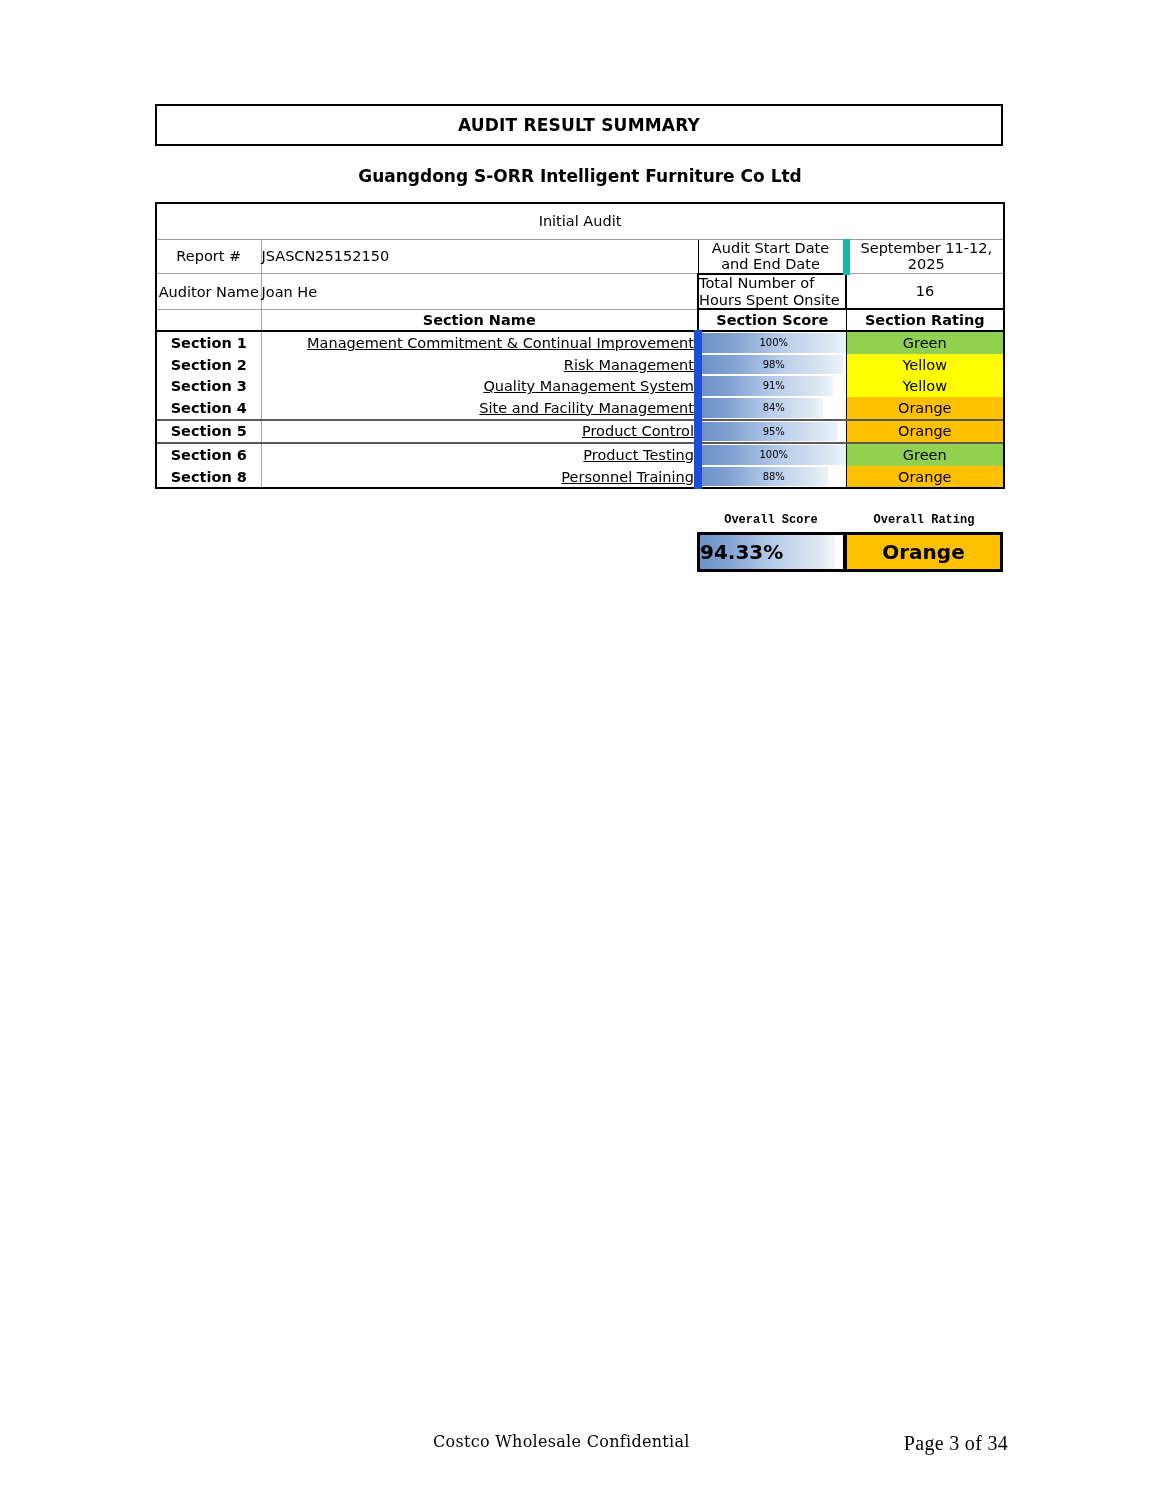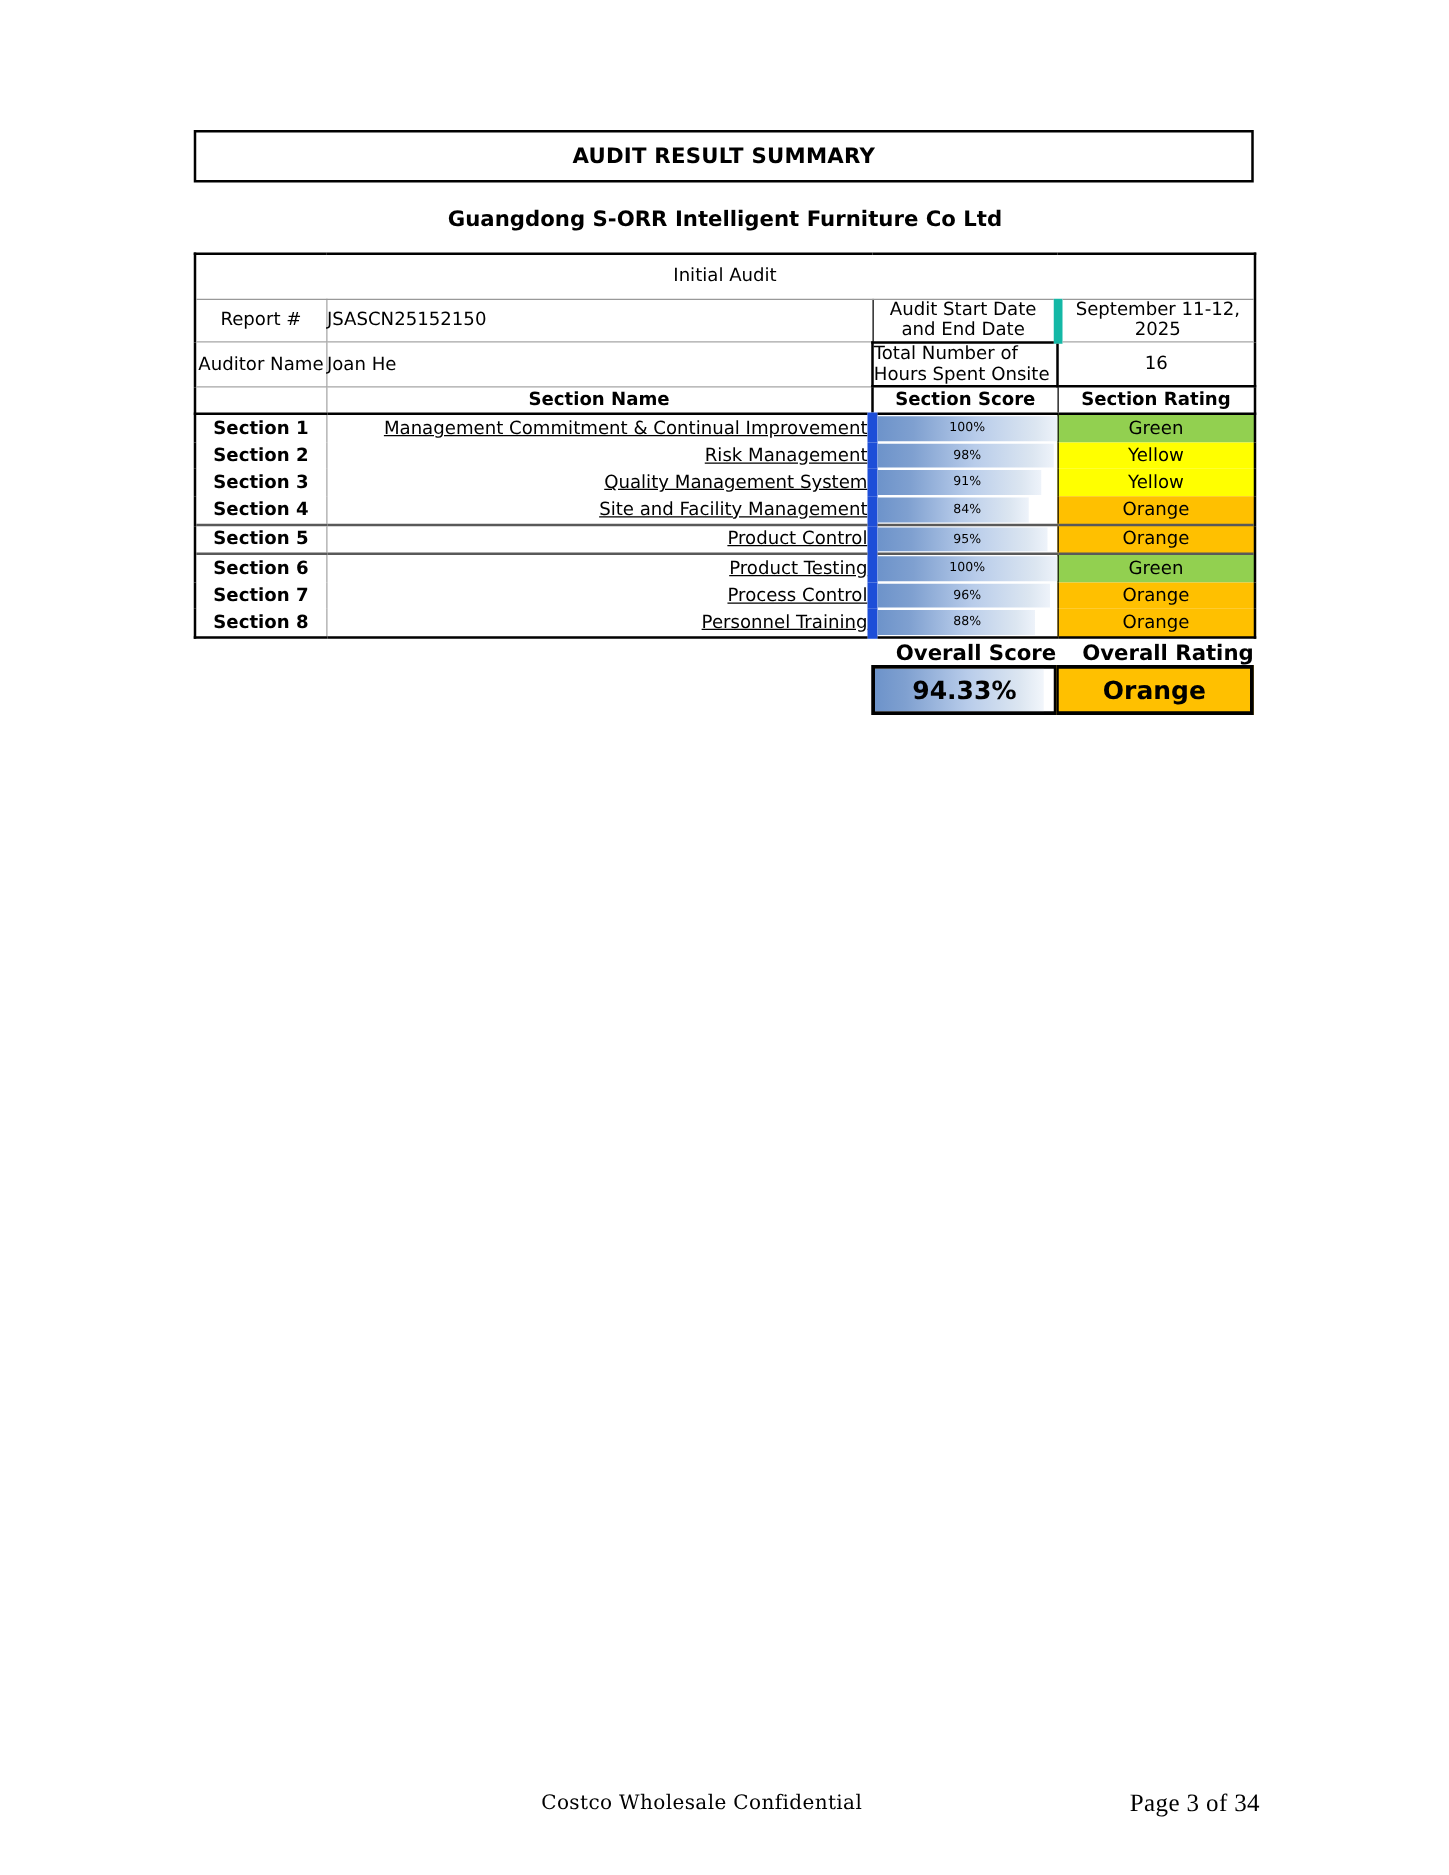--- a/index.html
+++ b/index.html
@@ -190,23 +190,24 @@
   }
 
   
   tr.grp-top td { border-top: 2px solid #595959; margin-left: 12px; }
   tr.last-row td { border-bottom: 2px solid #000000; }
 
   
   .overall-hdr {
     position: absolute;
     top: 513px;
-    font-size: 17px;
-    font-weight: bold;
-    text-align: right;
+    font-size: 12px;
+    font-weight: bold;
+    text-align: center;
+    font-family: Liberation Mono, monospace;
   }
   .overall-hdr.score  { left: 697px; width: 148px; }
   .overall-hdr.rating { left: 845px; width: 158px; }
 
   .overall-box {
     position: absolute;
     top: 532px;
     height: 40px;
     border: 3px solid #000000;
     box-sizing: border-box;
@@ -226,21 +227,21 @@
     justify-content: center;
   }
   .overall-bar-fill {
     position: absolute;
     left: 0; top: 0; bottom: 0;
     background: linear-gradient(to right, #6d93ca 0%, #7fa0d0 18%, #b8ccea 55%, #dce6f1 86%, #f2f6fb 100%);
   }
   .overall-score-txt {
     position: relative;
     display: block;
-    text-align: center;
+    text-align: left;
     line-height: 34px;
     font-size: 20px;
     font-weight: bold;
     z-index: 2;
   }
   .overall-rating-txt {
     font-size: 20px;
     font-weight: bold;
   }
 
@@ -373,31 +374,20 @@
           <td class="sec-no">Section 6</td>
           <td class="sec-name">Product Testing</td>
           <td class="sec-score">
             <span class="bar-wrap">
               <span class="bar-fill" style="width: 100%;"></span>
             </span>
             <span class="score-txt">100%</span>
           </td>
           <td class="sec-rating" style="background-color: rgb(146, 208, 80);">Green</td>
         </tr>
-        <tr class="sec-row">
-          <td class="sec-no">Section 7</td>
-          <td class="sec-name">Process Control</td>
-          <td class="sec-score">
-            <span class="bar-wrap">
-              <span class="bar-fill" style="width: 96%;"></span>
-            </span>
-            <span class="score-txt">96%</span>
-          </td>
-          <td class="sec-rating" style="background-color: rgb(255, 192, 0);">Orange</td>
-        </tr>
         <tr class="sec-row last-row">
           <td class="sec-no">Section 8</td>
           <td class="sec-name">Personnel Training</td>
           <td class="sec-score">
             <span class="bar-wrap">
               <span class="bar-fill" style="width: 88%;"></span>
             </span>
             <span class="score-txt">88%</span>
           </td>
           <td class="sec-rating" style="background-color: rgb(255, 192, 0);">Orange</td>

